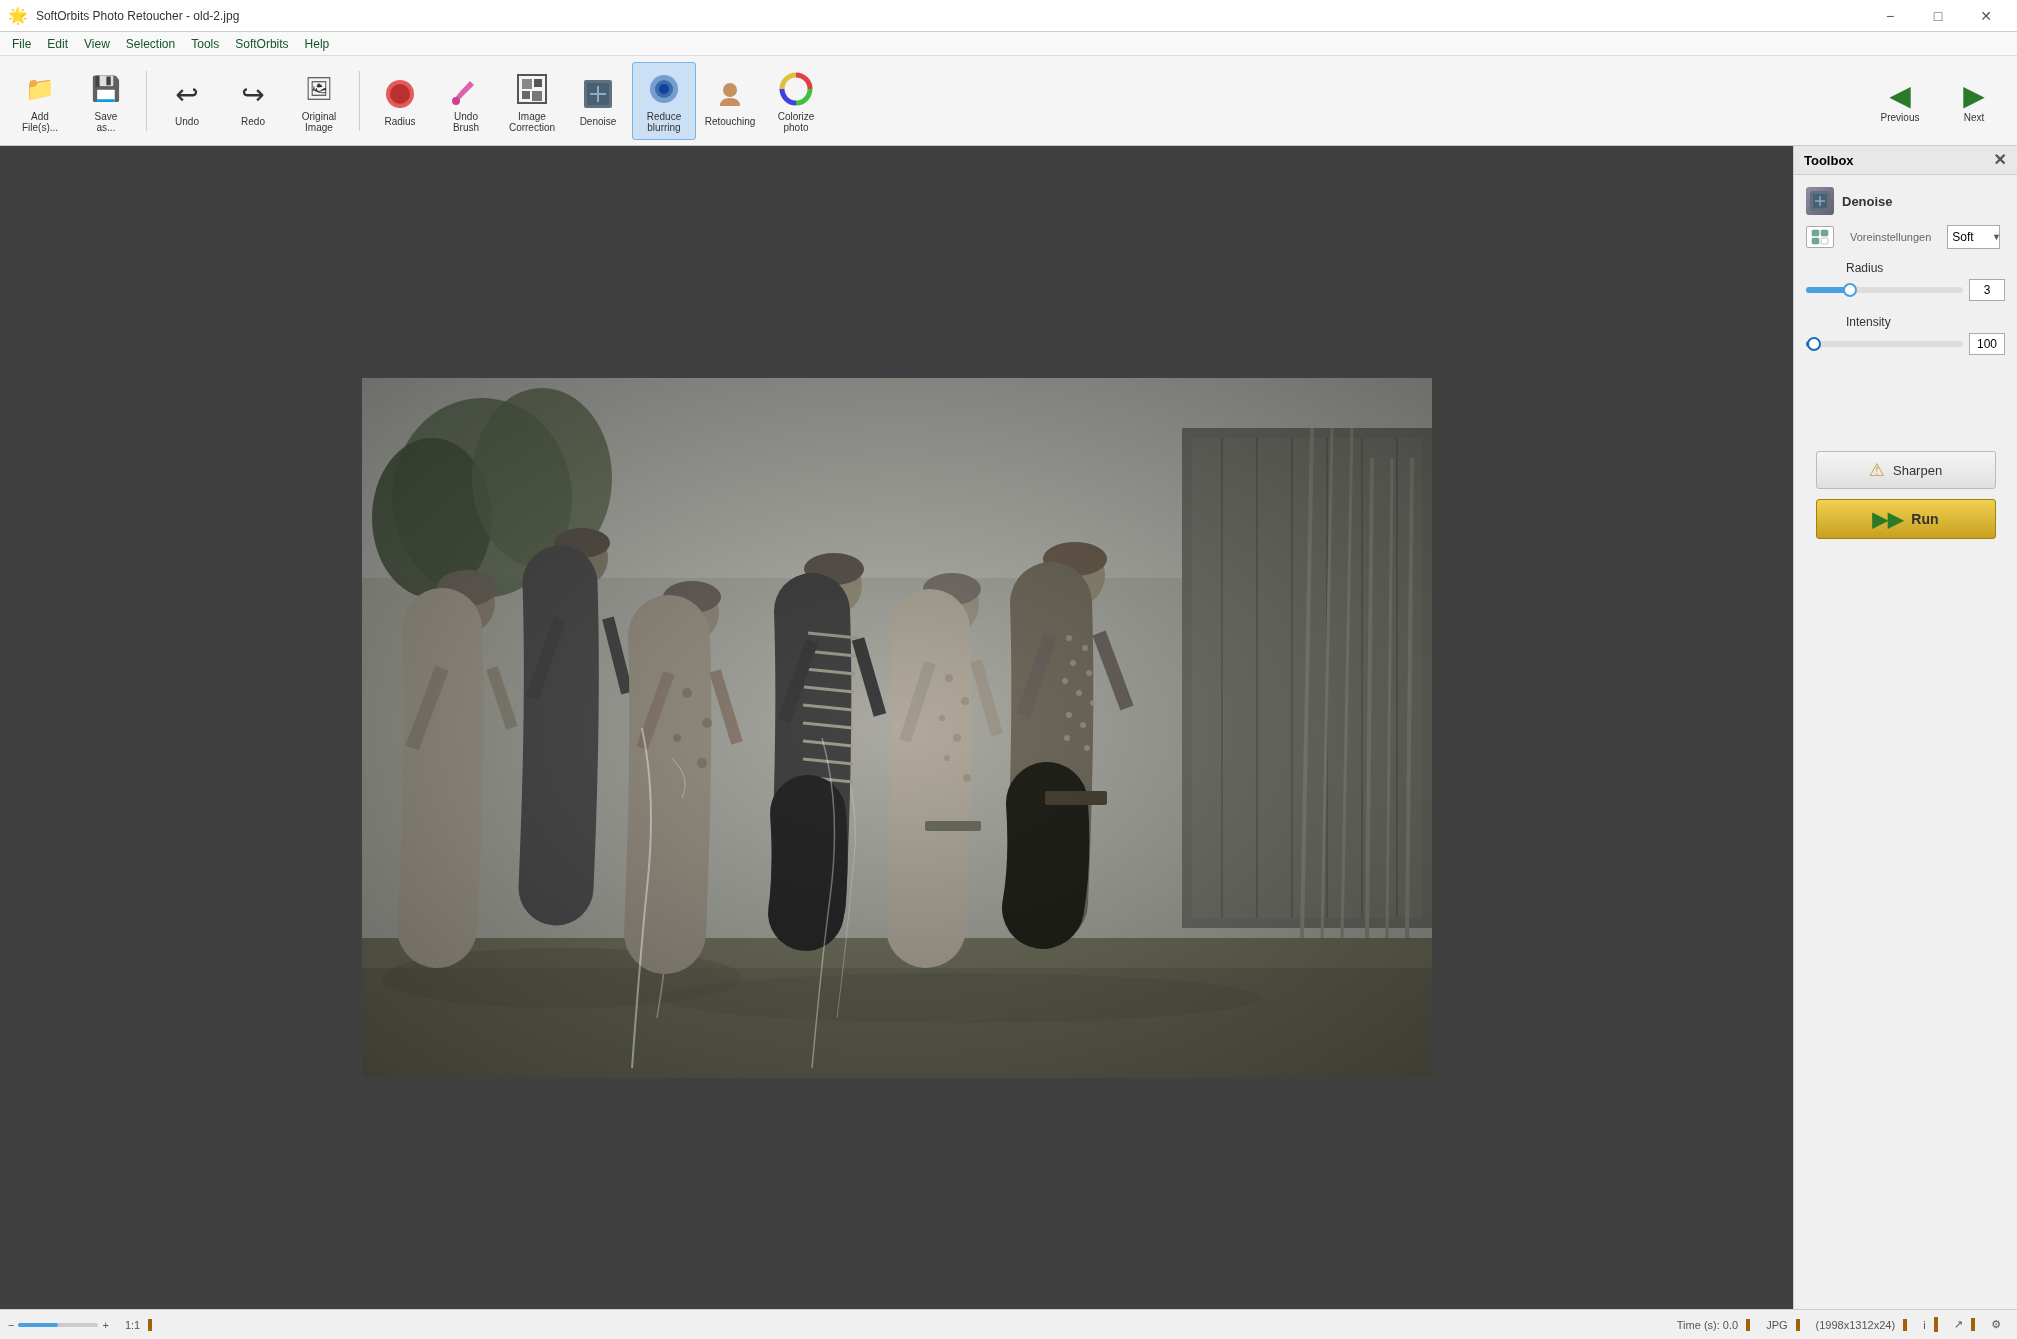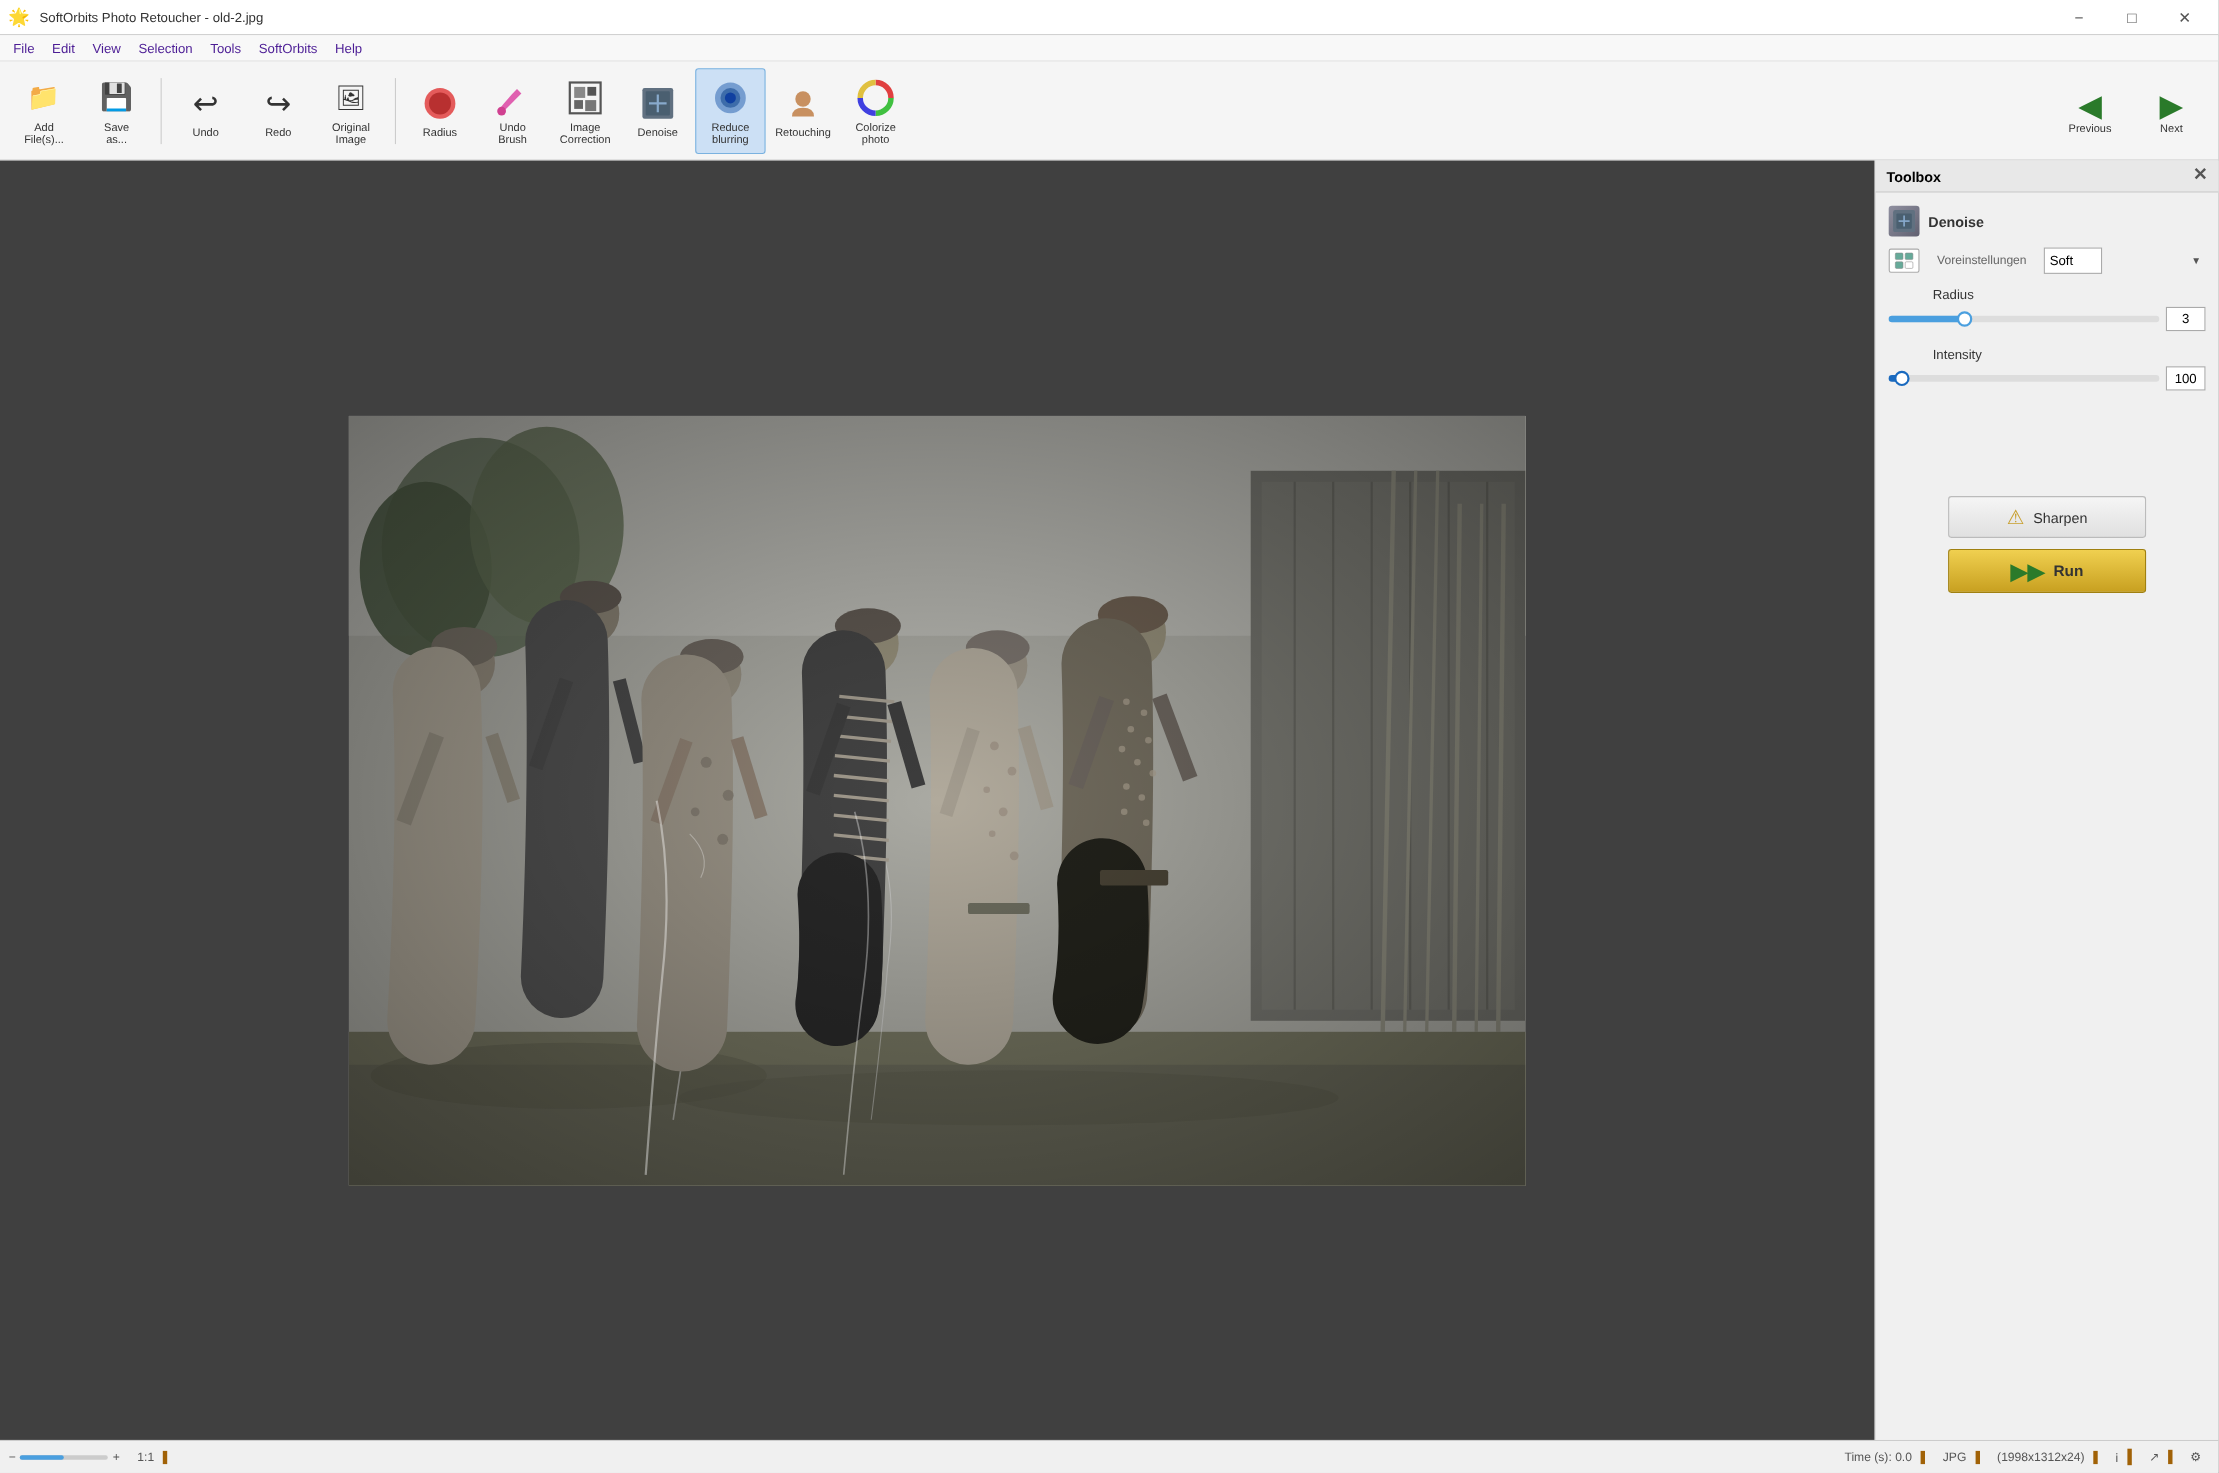--- a/index.html
+++ b/index.html
@@ -45,21 +45,21 @@
       background: #f8f8f8;
       border-bottom: 1px solid #ddd;
       display: flex;
       align-items: center;
       height: 24px;
       padding: 0 4px;
     }
     .menu-item {
       padding: 2px 8px;
       font-size: 12px;
-      color: #4c1d95;
+      color: #14532d;
       cursor: pointer;
     }
 
     
     #toolbar {
       background: #f5f5f5;
       border-bottom: 1px solid #ccc;
       display: flex;
       align-items: center;
       height: 90px;
@@ -152,21 +152,21 @@
       overflow: hidden;
     }
     
     #photo-svg {
       width: 1070px;
       height: 700px;
     }
 
     
     #toolbox {
-      width: 313px;
+      width: 224px;
       background: #f0f0f0;
       border-left: 1px solid #ccc;
       padding: 0;
       display: flex;
       flex-direction: column;
     }
     #toolbox-header {
       background: #e8e8e8;
       border-bottom: 1px solid #ccc;
       padding: 6px 10px;

